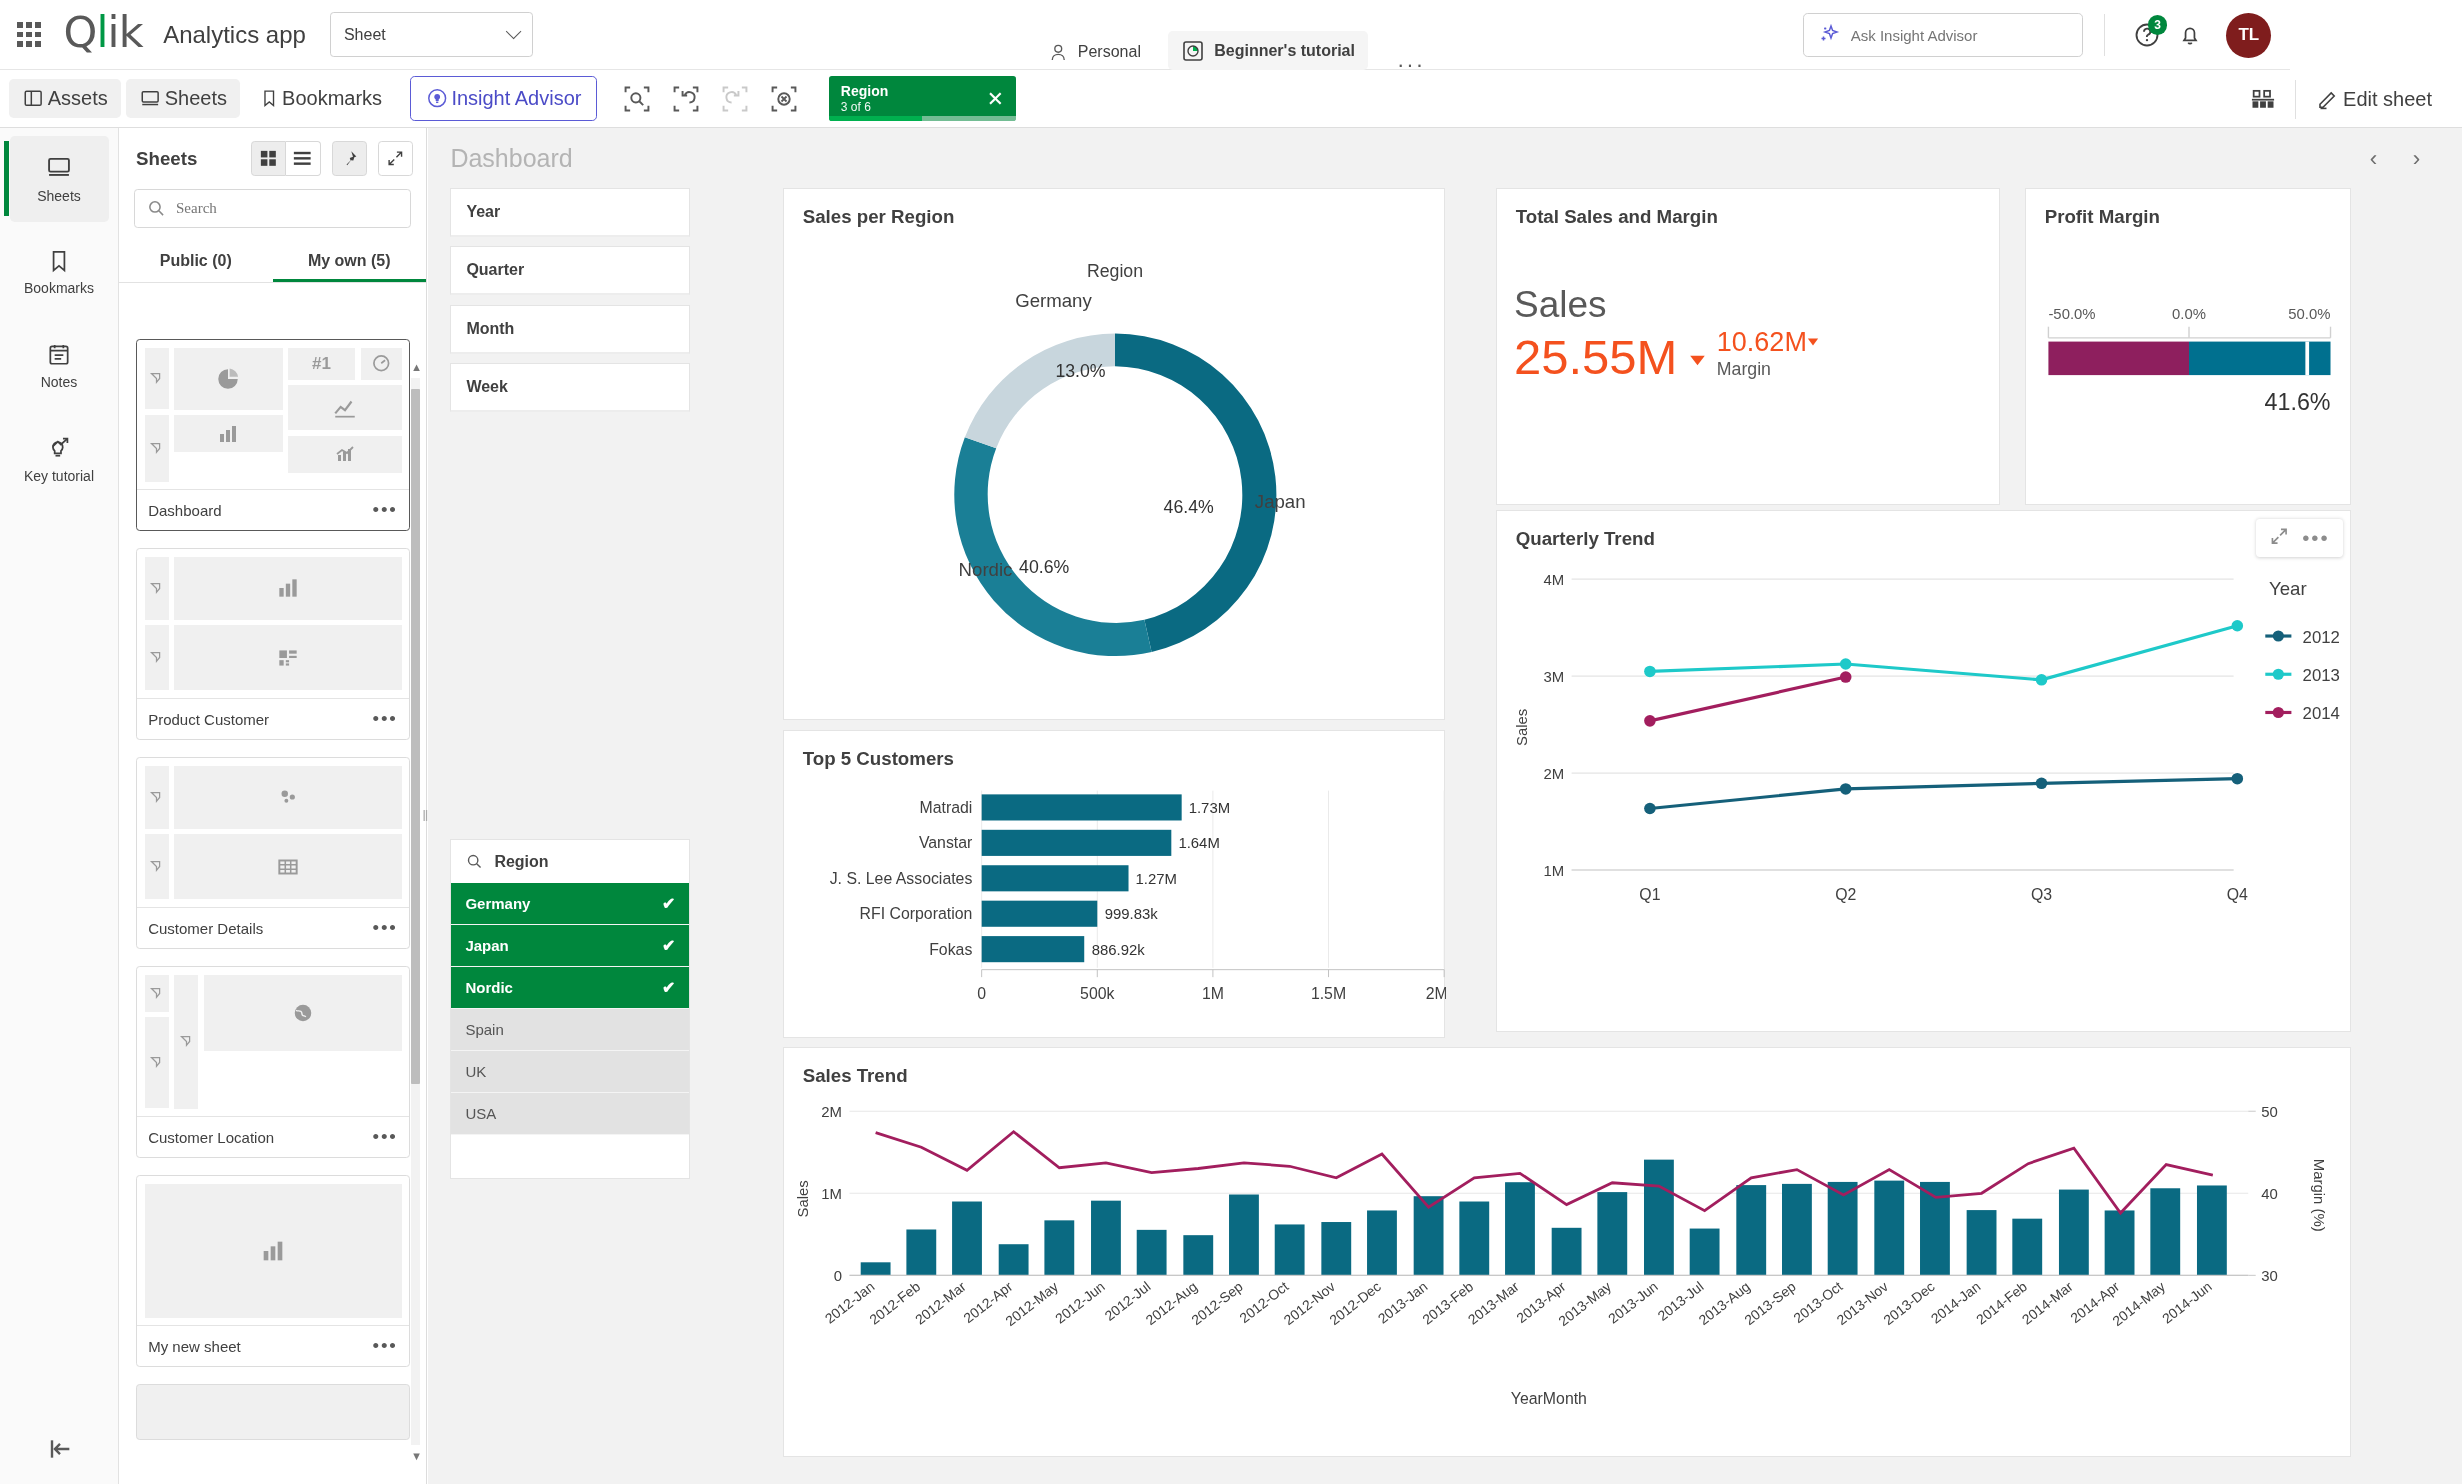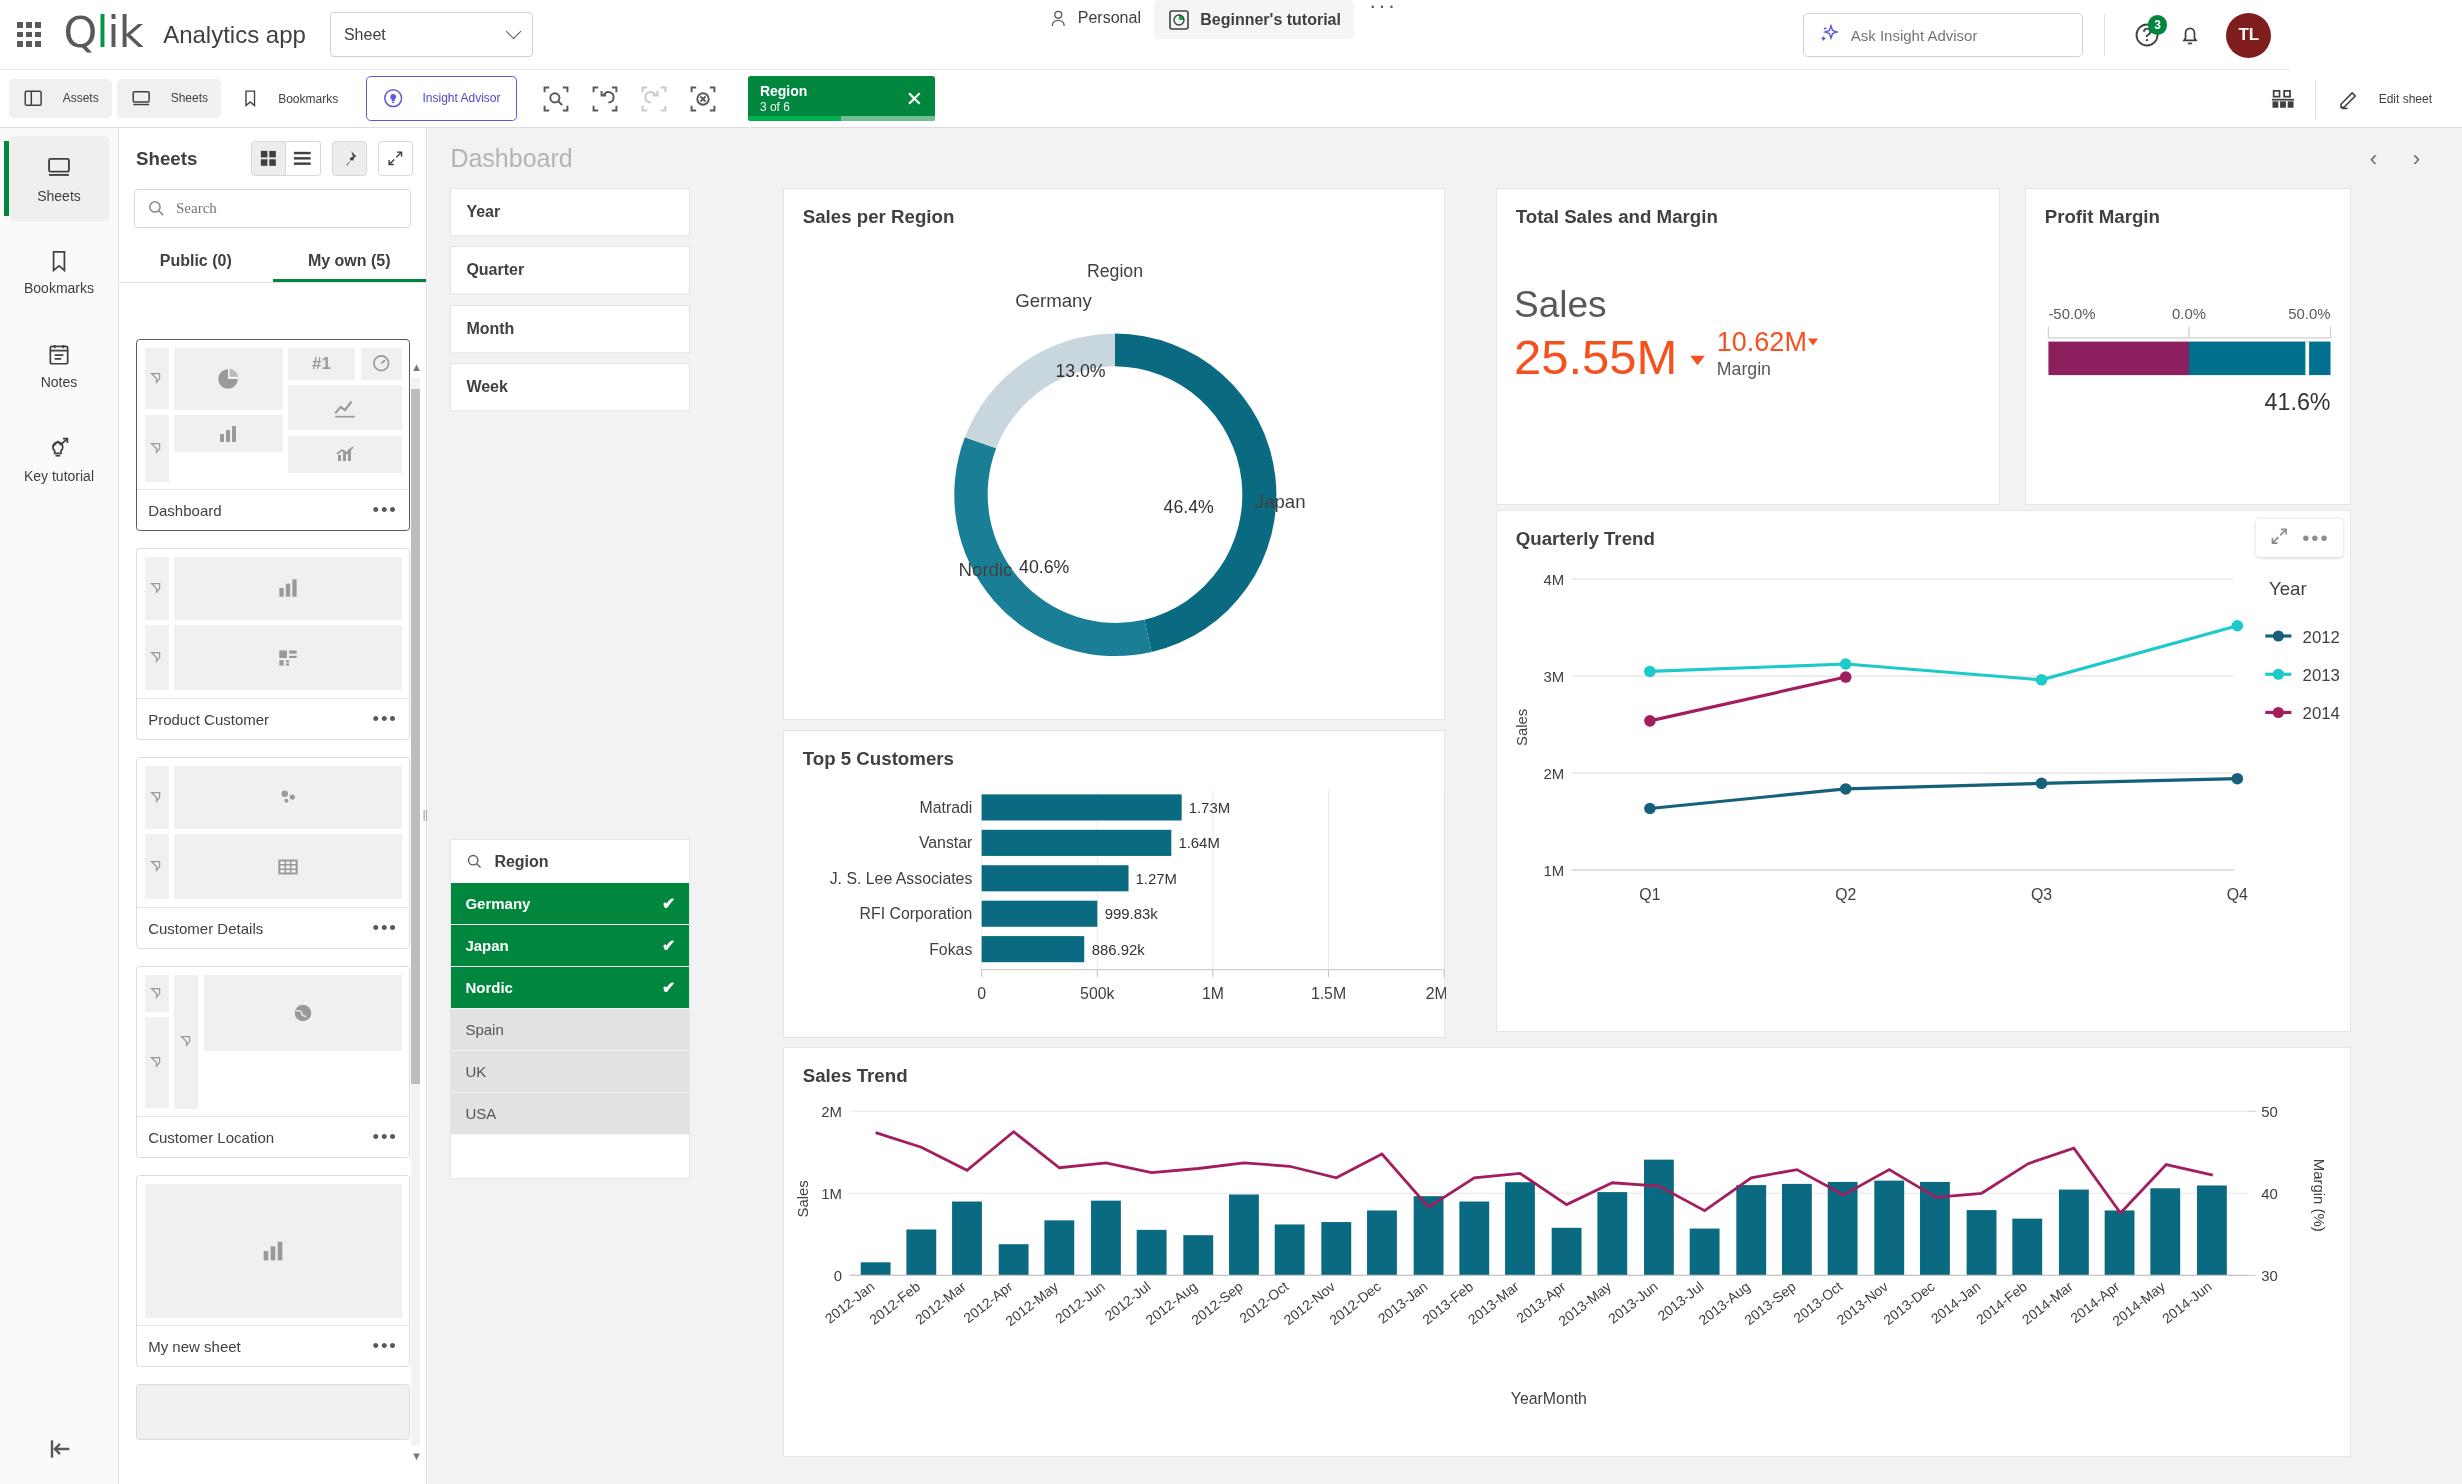--- a/index.html
+++ b/index.html
@@ -26,21 +26,21 @@
                font-family: "DejaVu Sans", sans-serif; line-height: 1; margin-left: 5.6px; margin-top: -3.7px;}
   .qlik-logo .grn { color: #009845; }
   .app-title { font-size: 24px; color: #404040; margin-left: 20.5px; font-weight: 400; }
   .sheet-select {
     margin-left: 24px; width: 203px; height: 45px; border: 0.9px solid #d0d0d0; border-radius: 3.7px;
     display: flex; align-items: center; justify-content: space-between; padding: 0 13px;
     font-size: 16px; color: #404040; background: #fff; cursor: pointer;
   }
   .chev { width: 11.2px; height: 11.2px; border-right: 1.9px solid #595959; border-bottom: 1.9px solid #595959;
           transform: rotate(45deg); margin-top: -5.6px; }
-  .hdr-center { position: absolute; left: 1035px; top: 0; height: 70px; display: flex; align-items: flex-start; gap: 0; }
+  .hdr-center { position: absolute; left: 1035px; top: 0; height: 70px; display: flex; align-items: flex-end; gap: 14px; }
   .hdr-chip { display: flex; align-items: center; gap: 9.3px; padding: 7.5px 13px; border-radius: 4.7px; cursor: pointer;
               font-size: 16px; color: #404040; }
   .hdr-chip.active { background: #f5f5f5; font-weight: 700; }
   .dots { font-size: 22.4px; color: #595959; letter-spacing: 1.9px; padding: 0 15px; cursor: pointer; line-height: 0.5;}
   .hdr-right { position: absolute; right: 0; top: 0; height: 70px; display: flex; align-items: center; padding-right: 18.7px; gap: 0; }
   .ask-box { width: 280px; height: 44px; border: 0.9px solid #d0d0d0; border-radius: 4.7px; display: flex;
              align-items: center; gap: 9.3px; padding: 0 13px; cursor: text; }
   .ask-box input { border: 0; outline: 0; font-size: 15px; color: #6e6e6e; width: 215px;
                    font-family: "Liberation Sans", sans-serif; background: transparent; }
   .vdiv { width: 0.9px; height: 42px; background: #e0e0e0; margin: 0 20.5px; }
@@ -51,22 +51,22 @@
            align-items: center; justify-content: center; }
   .avatar { width: 45px; height: 45px; border-radius: 50%; background: #7f1d1d; color: #fff;
             display: flex; align-items: center; justify-content: center; font-size: 17px; font-weight: 700;
             margin-left: 15px; cursor: pointer; }
 
   
   .toolbar {
     position: absolute; left: 0; top: 70px; width: 2462px; height: 58px;
     background: #fff; border-bottom: 0.9px solid #dedede; display: flex; align-items: center; padding-left: 9.3px;
   }
-  .tb-btn { display: flex; align-items: center; gap: 18px; padding: 8.4px 13px; border-radius: 4.7px;
-            font-size: 12px; color: #404040; cursor: pointer; margin-right: 5.6px; }
+  .tb-btn { display: flex; align-items: center; gap: 3px; padding: 8.4px 13px; border-radius: 4.7px;
+            font-size: 20px; color: #404040; cursor: pointer; margin-right: 5.6px; }
   .tb-btn.grey { background: #f0f0f0; }
   .tb-btn.outlined { border: 0.9px solid #5b5bd6; color: #4b4bc7; padding: 10.3px 15px; margin-left: 9.3px; }
   .tb-sep { width: 9.3px; }
   .sel-btn { width: 49px; height: 41px; display: flex; align-items: center; justify-content: center; cursor: pointer; }
   .sel-btn.disabled { opacity: .32; }
   .selchip { margin-left: 20.5px; width: 187px; height: 45px; background: #00873d; color: #fff;
              border-radius: 2.8px; position: relative; display: flex; align-items: center;
              justify-content: space-between; padding: 0 12px; cursor: pointer; overflow: hidden; }
   .selchip .lbl { font-size: 14px; font-weight: 700; line-height: 1.2; }
   .selchip .sub { font-size: 12px; font-weight: 400; opacity: .95; }

